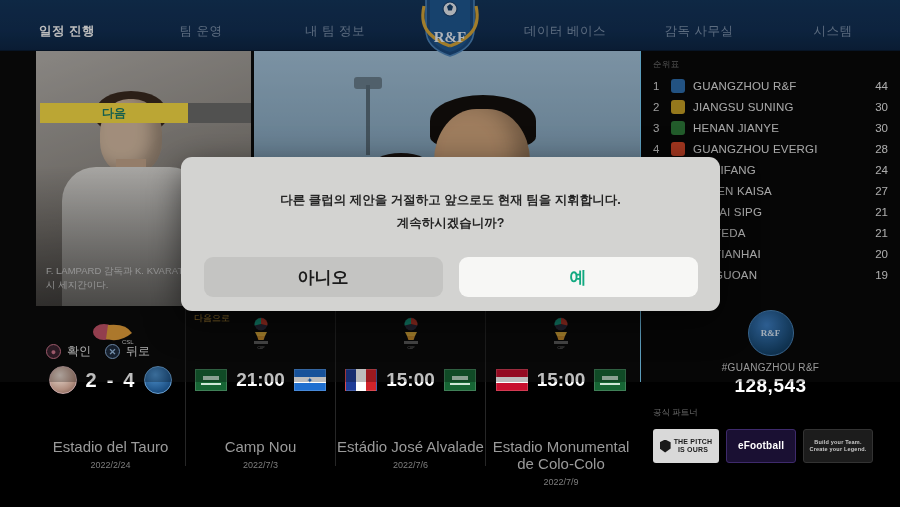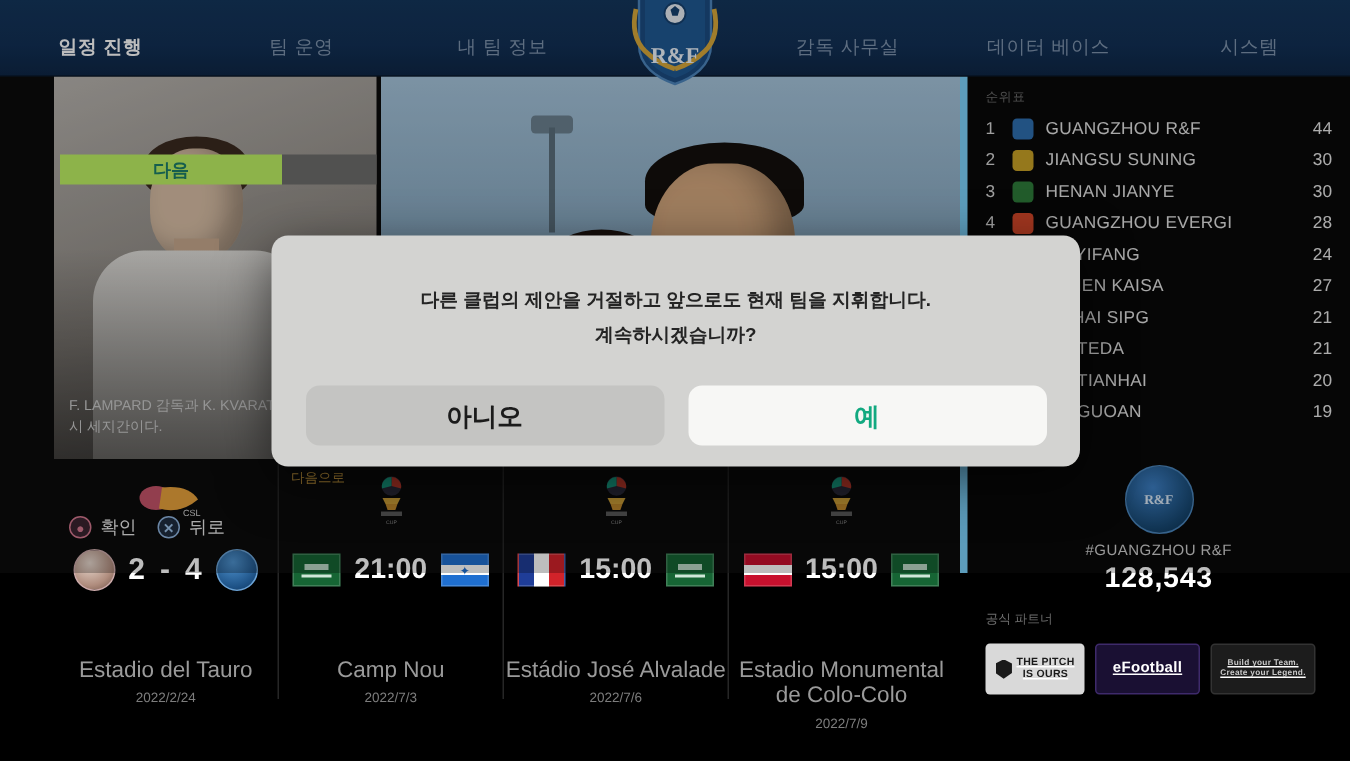--- a/index.html
+++ b/index.html
@@ -59,21 +59,21 @@
   .figB-head2 { position:absolute; left:180px; top:58px; width:96px; height:118px; border-radius:44%; background:#d6a97f; box-shadow:inset -14px -8px 22px rgba(0,0,0,.3); }
   .figB-hair2 { position:absolute; left:176px; top:44px; width:106px; height:52px; border-radius:50% 50% 20% 20%; background:#14100d; }
   .figB-eye1 { position:absolute; left:200px; top:108px; width:18px; height:11px; border-radius:50%; background:#fff; }
   .figB-eye1 i { position:absolute; left:5px; top:2px; width:8px; height:8px; border-radius:50%; background:#3a2a1c; display:block; }
   .figB-eye2 { position:absolute; left:240px; top:108px; width:18px; height:11px; border-radius:50%; background:#fff; }
   .figB-eye2 i { position:absolute; left:5px; top:2px; width:8px; height:8px; border-radius:50%; background:#3a2a1c; display:block; }
   .figB-shade { position:absolute; inset:0; background:linear-gradient(180deg,rgba(0,0,0,0) 55%,rgba(0,0,0,.5) 100%); }
 
   .nexttab {
     position:absolute; top:52px; left:40px; width:148px; height:20px;
-    background:#bef264; display:flex; align-items:center; justify-content:center;
+    background:#fde047; display:flex; align-items:center; justify-content:center;
     font-size:12px; color:#1d7f6a; font-weight:bold; z-index:12;
   }
   .nexttab-ext {
     position:absolute; top:52px; left:188px; width:63px; height:20px;
     background:#6e6e6c; z-index:11;
   }
 
   .newscaption {
     position:absolute; left:10px; bottom:14px; right:10px;
     font-size:9.5px; line-height:1.5; color:#c9c9c9;
@@ -104,39 +104,39 @@
   .fl-at { background:linear-gradient(180deg,#c8102e 0 33%,#fff 33% 67%,#c8102e 67% 100%); }
 
   
   .actionbar { position:absolute; left:46px; bottom:22px; display:flex; align-items:center; gap:14px; z-index:16; }
   .act { display:flex; align-items:center; gap:6px; font-size:12px; color:#e8e8e8; }
   .btnglyph { width:15px; height:15px; border-radius:50%; display:flex; align-items:center; justify-content:center; font-size:9px; font-weight:bold; }
   .bt-circle { background:#3a2430; border:1.5px solid #d4788f; color:#d4788f; }
   .bt-cross { background:#1e2c3e; border:1.5px solid #8fb4de; color:#9dc2e8; }
 
   
-  .sidebar { position:absolute; top:51px; right:0; width:260px; bottom:0; background:#090909; border-left:5px solid #7dd3fc; }
+  .sidebar { position:absolute; top:51px; right:0; width:260px; bottom:0; background:#090909; border-left:1px solid #7dd3fc; }
   .sb-label { font-size:8.5px; color:#6e6e6e; padding:8px 0 4px 12px; letter-spacing:.4px; }
   .table { padding:0 12px; }
   .trow { display:flex; align-items:center; height:21px; font-size:11.5px; color:#e3e3e3; }
   .rank { width:18px; color:#d6d6d6; }
   .tbadge { width:14px; height:14px; border-radius:3px; margin-right:8px; flex:0 0 auto; }
   .tname { flex:1; white-space:nowrap; overflow:hidden; text-overflow:clip; letter-spacing:.2px; }
   .tpts { width:30px; text-align:right; color:#e9e9e9; }
 
   .followers { margin-top:8px; text-align:center; }
   .fl-head { font-size:8.5px; color:#6e6e6e; text-align:left; padding-left:12px; margin-bottom:5px; }
   .fl-crest { width:46px; height:46px; border-radius:50%; margin:0 auto; background:radial-gradient(circle at 40% 32%,#3d7fc4,#16466f 70%,#0e2e4c); display:flex; align-items:center; justify-content:center; border:1px solid #4b86bd; }
   .fl-crest span { font-size:9px; font-weight:bold; color:#dbe9f7; font-family:"Liberation Serif",serif; }
   .fl-tag { font-size:10px; color:#cfcfcf; margin-top:6px; letter-spacing:.3px; }
   .fl-count { font-size:19px; font-weight:bold; color:#fff; margin-top:2px; letter-spacing:.5px; }
 
   .partners { margin-top:10px; }
   .pt-head { font-size:8.5px; color:#6e6e6e; padding-left:12px; margin-bottom:6px; }
-  .pt-row { display:flex; gap:7px; padding:4px 12px;text-decoration:underline; }
+  .pt-row { display:flex; gap:7px; padding:4px 12px; }
   .pt {
     height:34px; border-radius:3px; display:flex; align-items:center; justify-content:center;
     font-size:7px; font-weight:bold; letter-spacing:.2px; text-align:center; line-height:1.2;
   }
   .pt1 { width:66px; background:#d9d9d9; color:#1a1a1a; gap:3px; }
   .pt2 { width:70px; background:#1a1033; color:#fff; border:1px solid #3e2a6b; font-size:10px; }
   .pt3 { width:70px; background:#1c1c1c; color:#c9c9c9; border:1px solid #333; font-size:5.5px; gap:3px; }
   .shield-min { width:11px; height:13px; background:#1a1a1a; clip-path:polygon(50% 0,100% 22%,100% 70%,50% 100%,0 70%,0 22%); }
 
   
@@ -175,22 +175,22 @@
             <path d="M12 8 h40 v30 c0 12 -10 19 -20 22 C22 57 12 50 12 38 Z" fill="#235e99" opacity=".75"></path>
             <path d="M6 14 q-4 18 6 28 q8 8 20 12" fill="none" stroke="#d9a93a" stroke-width="3.2"></path>
             <path d="M58 14 q4 18 -6 28 q-8 8 -20 12" fill="none" stroke="#d9a93a" stroke-width="3.2"></path>
             <circle cx="32" cy="17" r="7" fill="#e9eef5" stroke="#16416f" stroke-width="1.2"></circle>
             <path d="M32 12 l3 2.5 -1.2 4 h-3.6 L29 14.5 Z" fill="#16416f"></path>
             <path d="M24 6 q8 -5 16 0" fill="none" stroke="#d9a93a" stroke-width="2"></path>
             <text x="32" y="50" text-anchor="middle" font-family="Liberation Serif, serif" font-size="15" font-weight="bold" fill="#eef4fb">R&amp;F</text>
           </svg>
         </div>
       </div>
+      <div class="navitem">데이터 베이스</div>
       <div class="navitem">감독 사무실</div>
-      <div class="navitem">데이터 베이스</div>
       <div class="navitem">시스템</div>
     </div>
   </div>
 
   <div class="content">
 
     <div class="newsrow">
       <div class="newscard a">
         <div class="figA-hair"></div>
         <div class="figA-head"></div>

